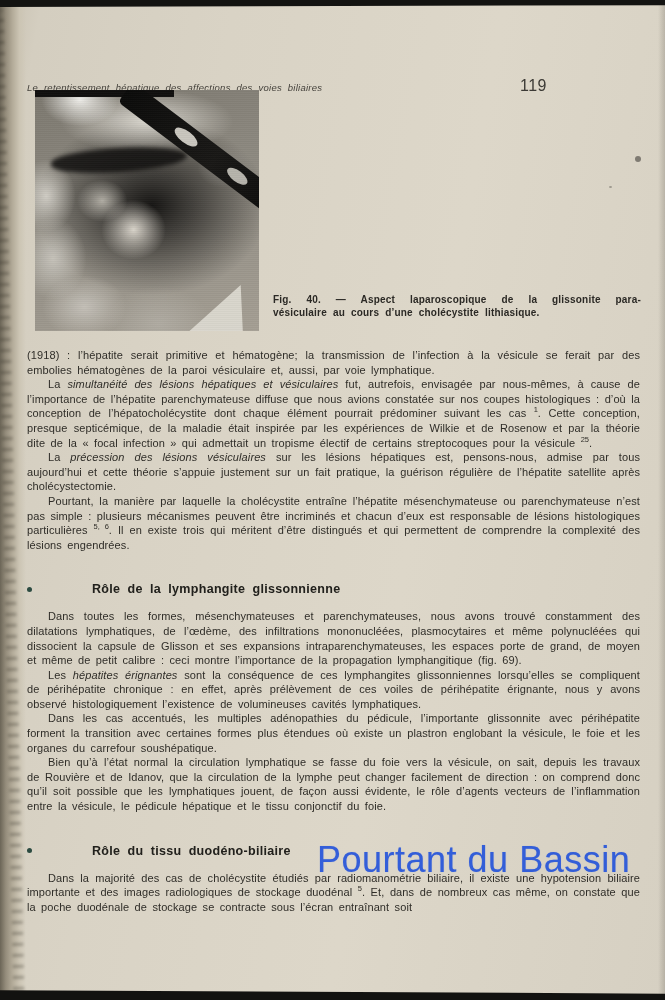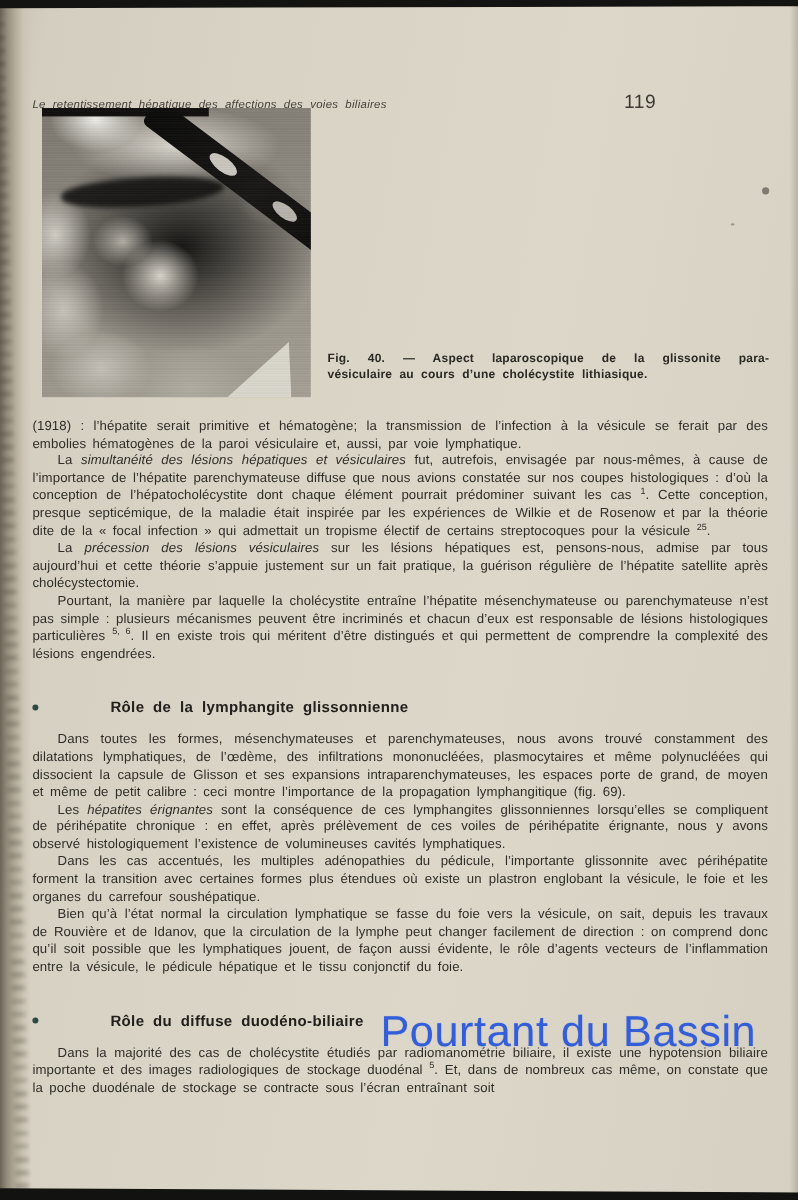--- a/index.html
+++ b/index.html
@@ -105,21 +105,21 @@
       <div class="section-heading">
         <span class="bullet"></span>
         <span>Rôle de la lymphangite glissonnienne</span>
       </div>
       <p class="para indent"><span>Dans toutes les formes, mésenchymateuses et parenchymateuses, nous avons trouvé constamment des dilatations lymphatiques, de l’œdème, des infiltrations mononucléées, plasmocytaires et même polynucléées qui dissocient la capsule de Glisson et ses expansions intraparenchymateuses, les espaces porte de grand, de moyen et même de petit calibre : ceci montre l’importance de la propagation lymphangitique (fig. 69).</span></p>
       <p class="para indent"><span>Les </span><i>hépatites érignantes</i><span> sont la conséquence de ces lymphangites glissonniennes lorsqu’elles se compliquent de périhépatite chronique : en effet, après prélèvement de ces voiles de périhépatite érignante, nous y avons observé histologiquement l’existence de volumineuses cavités lymphatiques.</span></p>
       <p class="para indent"><span>Dans les cas accentués, les multiples adénopathies du pédicule, l’importante glissonnite avec périhépatite forment la transition avec certaines formes plus étendues où existe un plastron englobant la vésicule, le foie et les organes du carrefour soushépatique.</span></p>
       <p class="para indent"><span>Bien qu’à l’état normal la circulation lymphatique se fasse du foie vers la vésicule, on sait, depuis les travaux de Rouvière et de Idanov, que la circulation de la lymphe peut changer facilement de direction : on comprend donc qu’il soit possible que les lymphatiques jouent, de façon aussi évidente, le rôle d’agents vecteurs de l’inflammation entre la vésicule, le pédicule hépatique et le tissu conjonctif du foie.</span></p>
       <div class="section-heading">
         <span class="bullet"></span>
-        <span>Rôle du diffuse duodéno-biliaire</span>
+        <span>Rôle du tissu duodéno-biliaire</span>
       </div>
       <p class="para indent"><span>Dans la majorité des cas de cholécystite étudiés par radiomanométrie biliaire, il existe une hypotension biliaire importante et des images radiologiques de stockage duodénal </span><sup>5</sup><span>. Et, dans de nombreux cas même, on constate que la poche duodénale de stockage se contracte sous l’écran entraînant soit</span></p>
     </div>
 
   <div class="watermark">Pourtant du Bassin</div>
 
   <div class="speck speck-1"></div>
   <div class="speck speck-2"></div>
 
   <div class="edge-right"></div>

